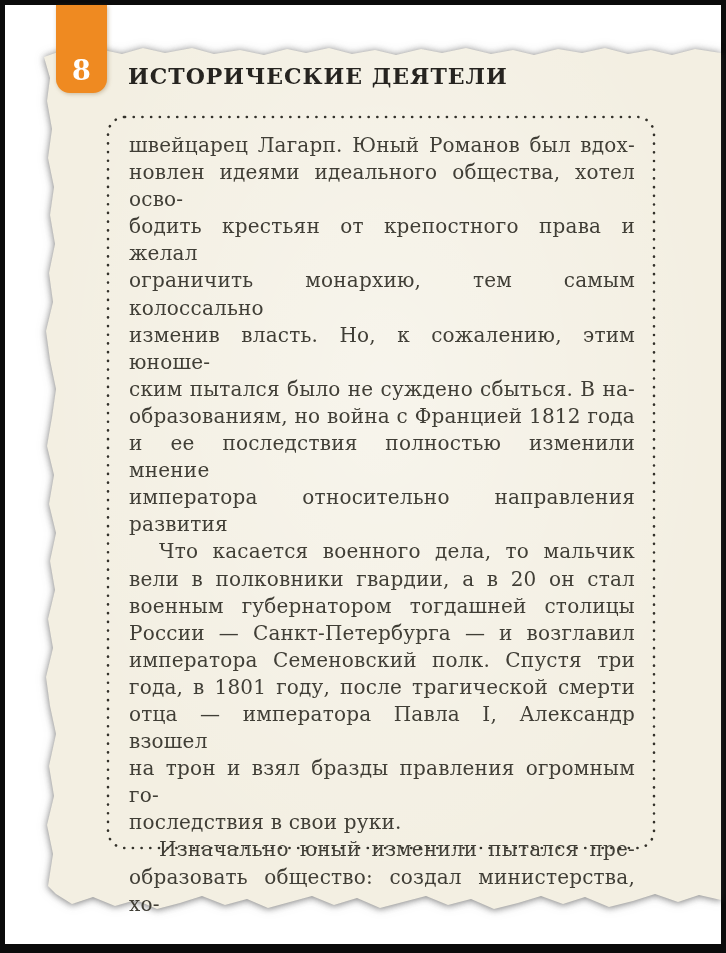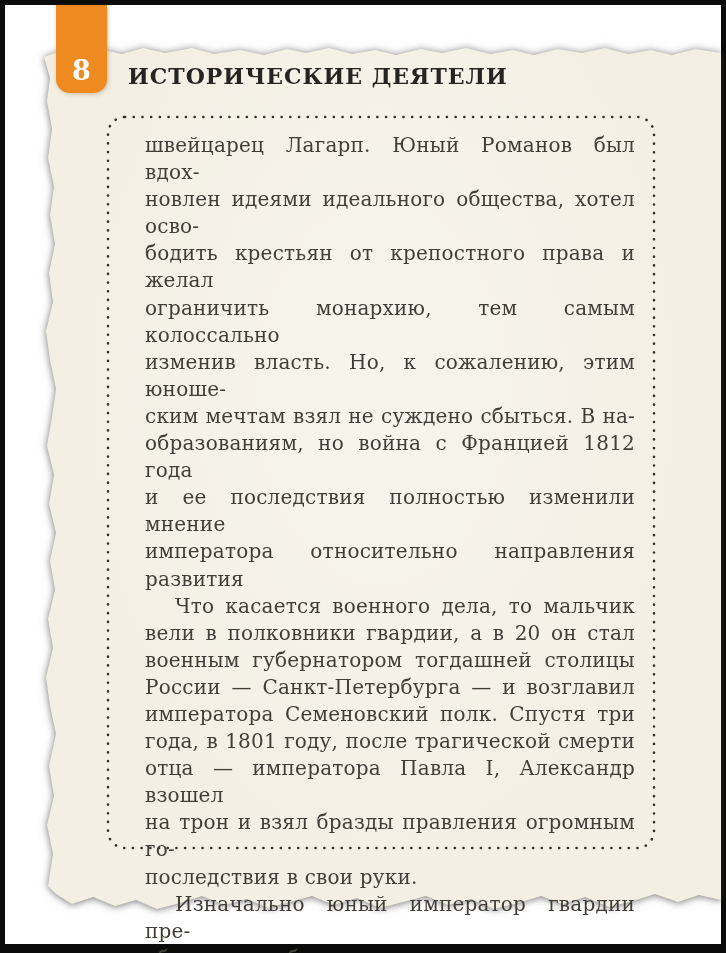--- a/index.html
+++ b/index.html
@@ -90,21 +90,20 @@
     color:var(--ink);
     font-size:20px;
   }
   .line{
     line-height:27.1px;
     white-space:normal;
     text-align:justify;
     text-align-last:justify;
     text-justify:inter-word;
     letter-spacing:0.2px;
-    margin-left:16px;
   }
   .line.no-just{
     text-align-last:left;
   }
   .line.indent{
     text-indent:30px;
   }
 </style>
 </head>
 <body>
@@ -127,29 +126,29 @@
       <rect x="2" y="2" width="546" height="731" rx="17" ry="17" fill="none" class="dots-rect" stroke="#33312a" stroke-width="2.6" stroke-linecap="round" stroke-dasharray="0.1 8.6"></rect>
     </svg>
   </div>
 
   <div class="article-text">
       <div class="line">швейцарец Лагарп. Юный Романов был вдох-</div>
       <div class="line">новлен идеями идеального общества, хотел осво-</div>
       <div class="line">бодить крестьян от крепостного права и желал</div>
       <div class="line">ограничить монархию, тем самым колоссально</div>
       <div class="line">изменив власть. Но, к сожалению, этим юноше-</div>
-      <div class="line">ским мечтам взял не суждено сбыться. В на-</div>
+      <div class="line">ским пытался было не суждено сбыться. В на-</div>
       <div class="line">образованиям, но война с Францией 1812 года</div>
       <div class="line">и ее последствия полностью изменили мнение</div>
       <div class="line">императора относительно направления развития</div>
       <div class="line indent">Что касается военного дела, то мальчик</div>
       <div class="line">вели в полковники гвардии, а в 20 он стал</div>
       <div class="line">военным губернатором тогдашней столицы</div>
       <div class="line">России — Санкт-Петербурга — и возглавил</div>
       <div class="line">императора Семеновский полк. Спустя три</div>
       <div class="line">года, в 1801 году, после трагической смерти</div>
       <div class="line">отца — императора Павла I, Александр взошел</div>
       <div class="line">на трон и взял бразды правления огромным го-</div>
       <div class="line no-just">последствия в свои руки.</div>
-      <div class="line indent">Изначально юный император гвардии пре-</div>
+      <div class="line indent">Изначально юный изменили пытался пре-</div>
       <div class="line">образовать общество: создал министерства, хо-</div>
     </div>
 </div>
 
 </body></html>

